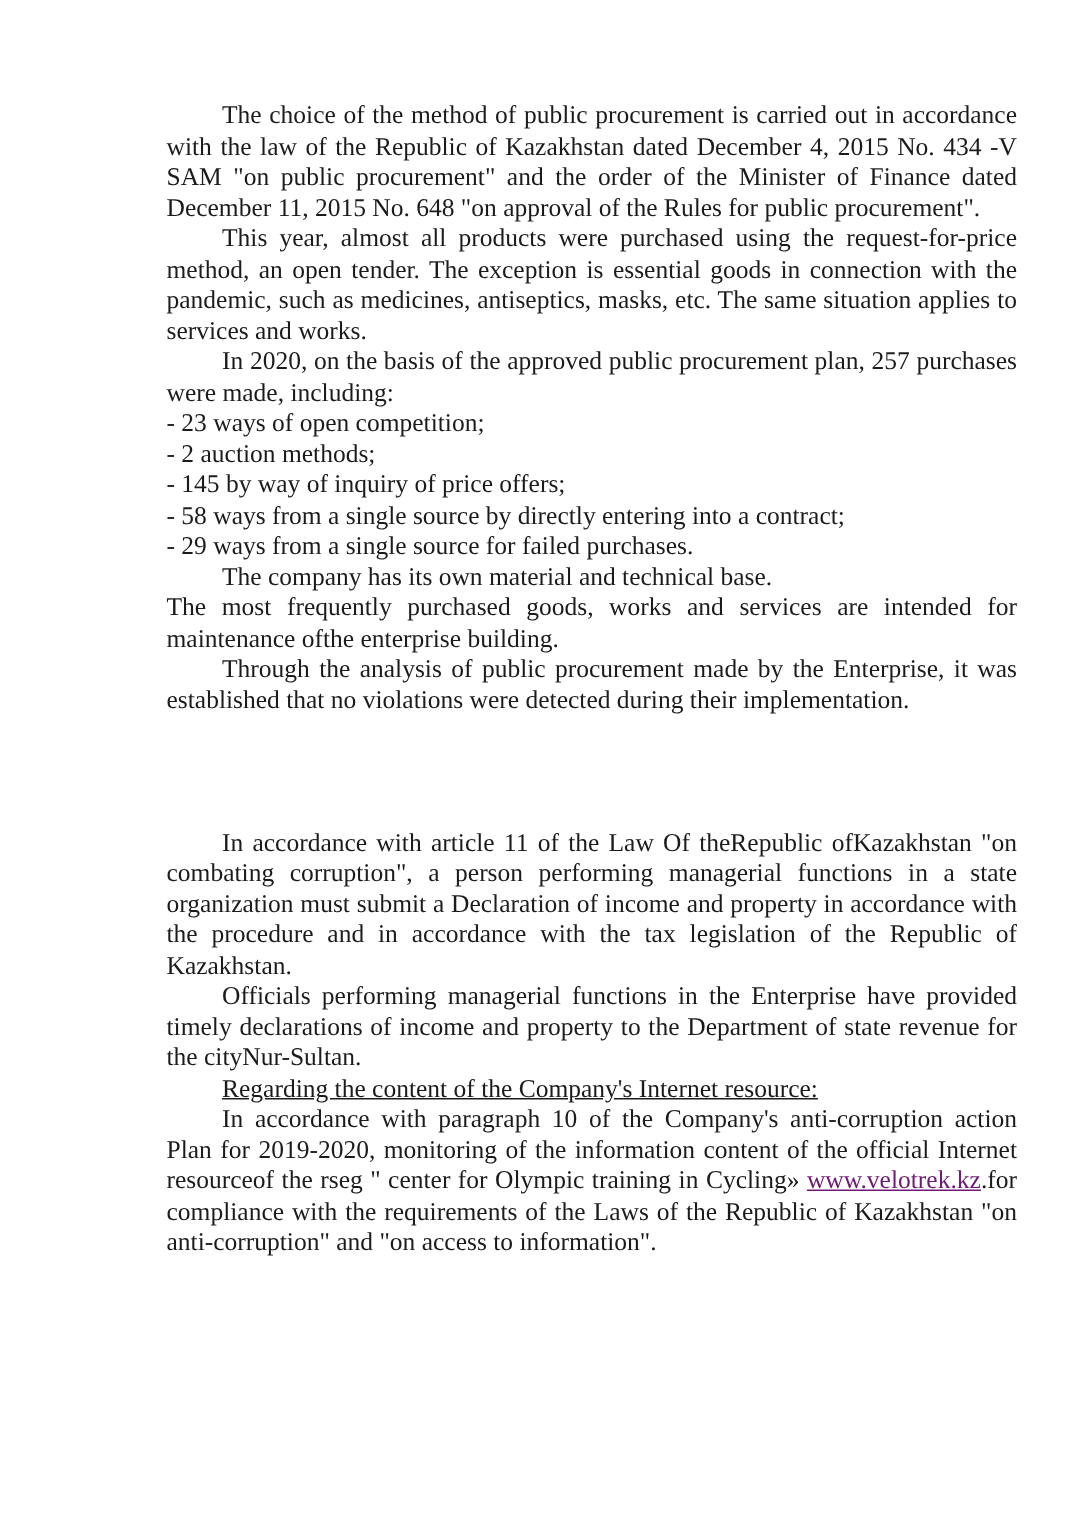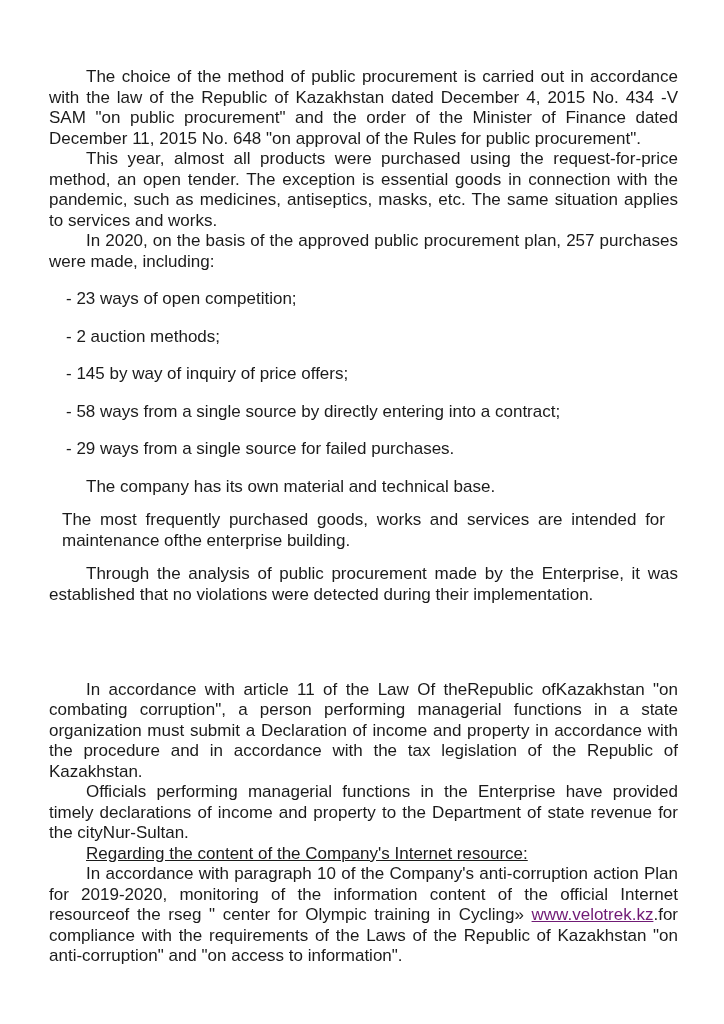--- a/index.html
+++ b/index.html
@@ -6,41 +6,41 @@
     margin: 0;
     padding: 0;
     background: #ffffff;
   }
   .page {
     position: relative;
     box-sizing: border-box;
     width: 724px;
     height: 1024px;
     background: #ffffff;
-    padding: 67px 46px 0 49px;
-    font-family: Liberation Sans, sans-serif;
+    padding: 67px 46px 0 111px;
+    font-family: Liberation Serif, serif;
     font-size: 17px;
     line-height: 20.5px;
     color: #1b1b1b;
     overflow: hidden;
   }
   .para {
     text-align: justify;
     text-indent: 37px;
     margin: 0;
   }
   .para-noindent {
     text-align: justify;
     text-indent: 0;
-    margin: 13px;
+    margin: 0;
   }
   .list-item {
     text-align: left;
     text-indent: 0;
-    margin: 17px;
+    margin: 0;
   }
   .heading {
     text-decoration: underline;
     text-indent: 37px;
     white-space: pre-wrap;
     margin: 0;
   }
   .spacer {
     margin: 0;
   }

